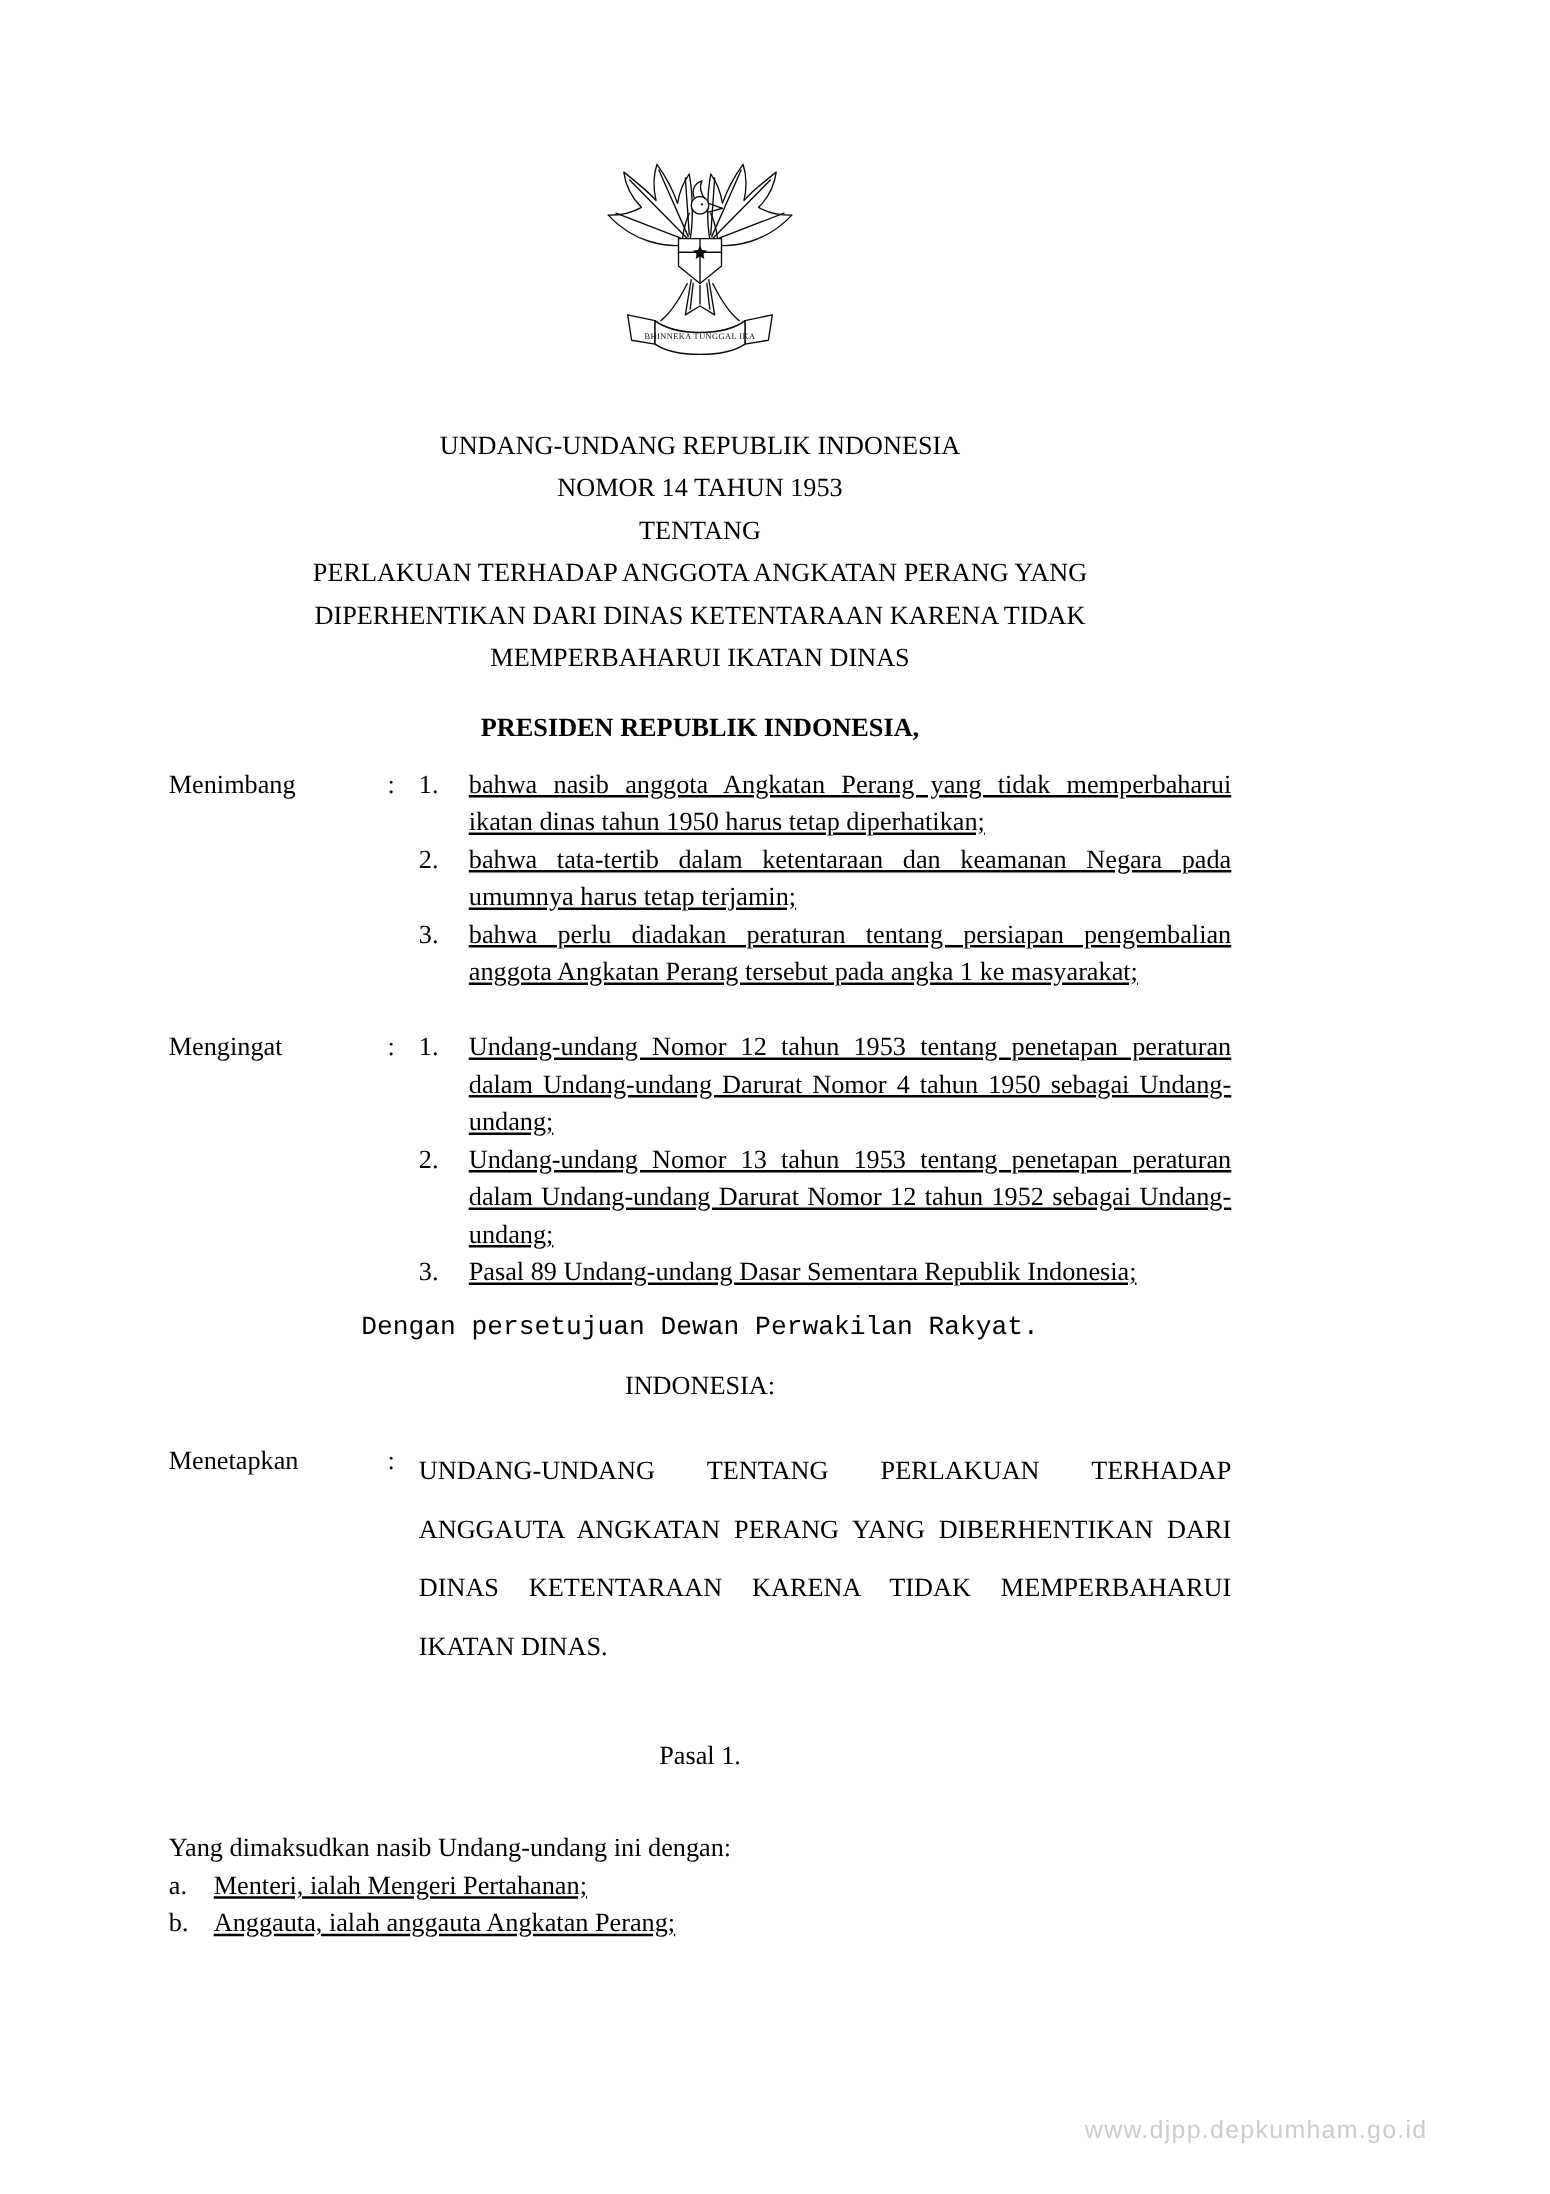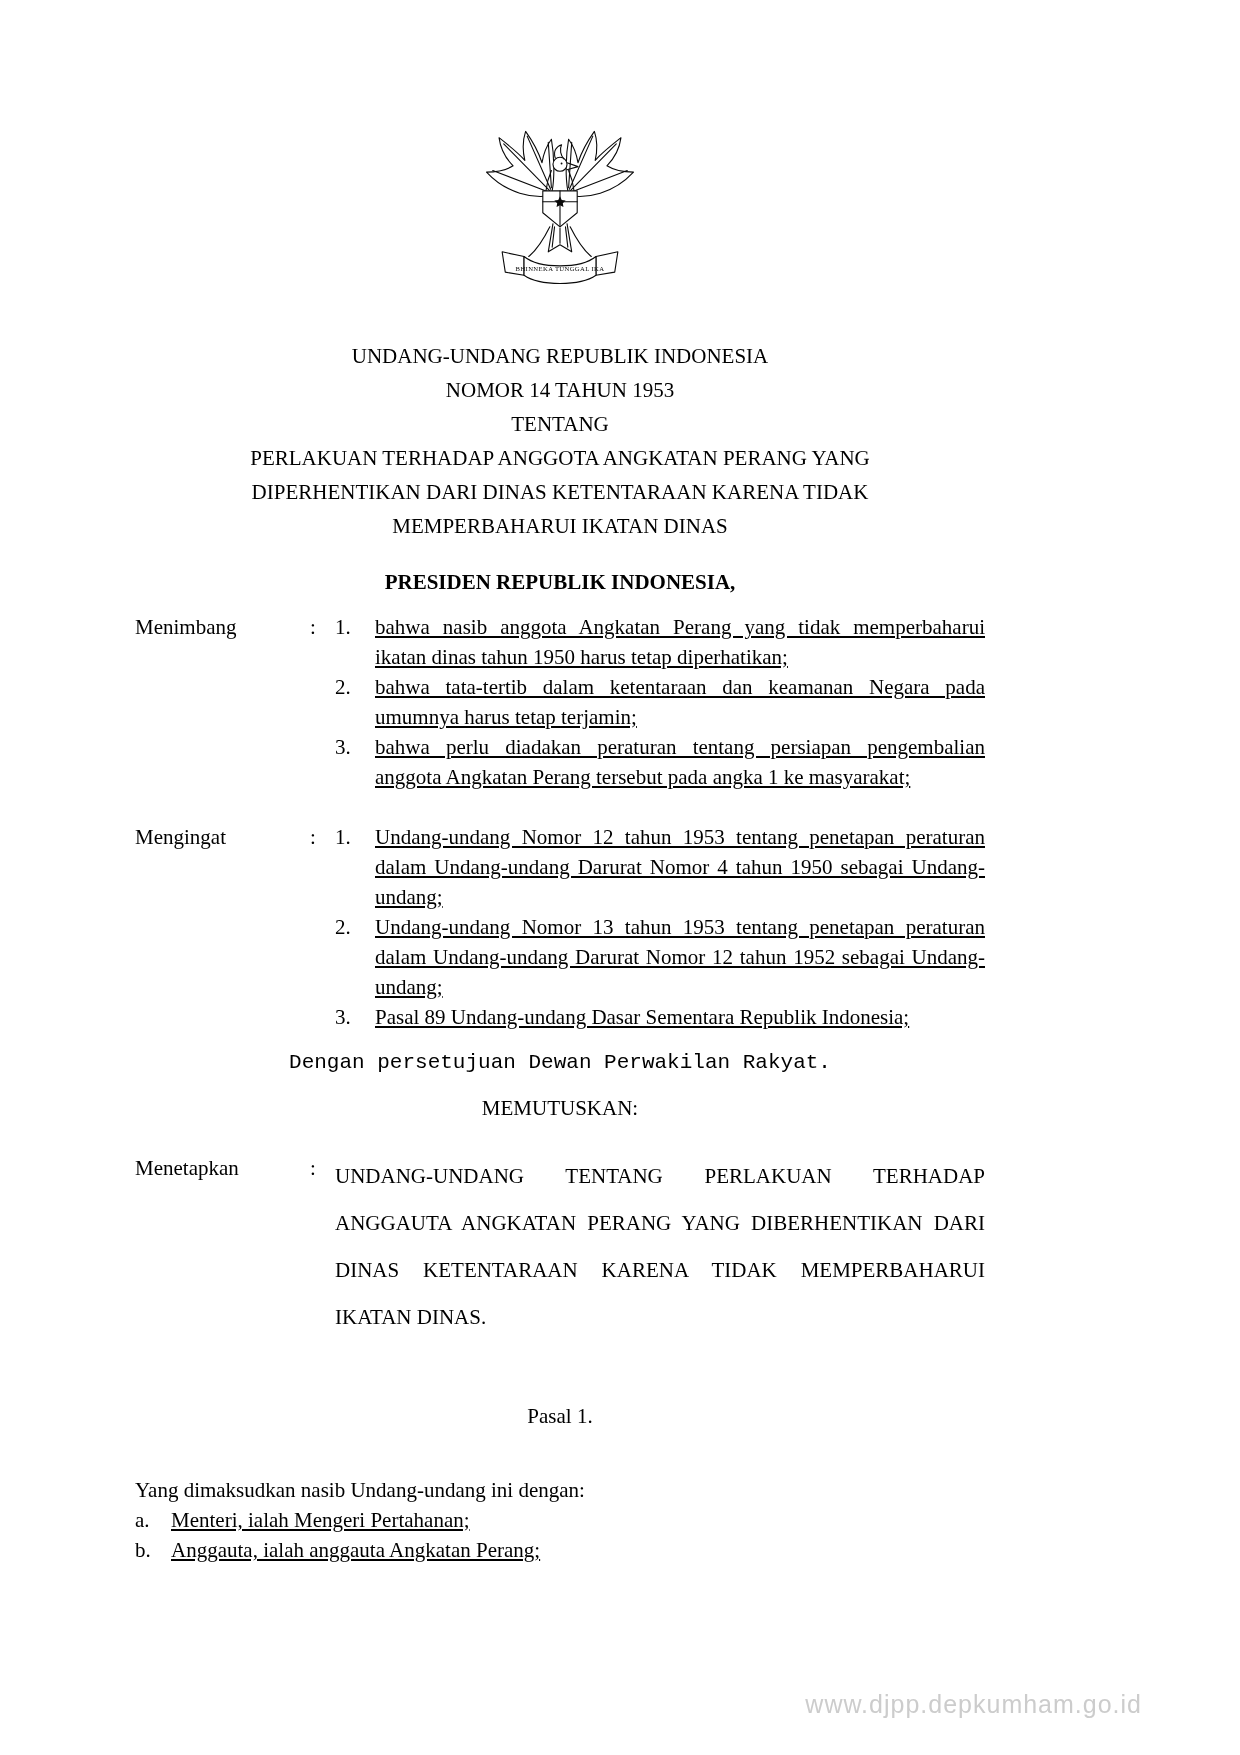--- a/index.html
+++ b/index.html
@@ -13,35 +13,35 @@
   .content { position: absolute; left: 135px; top: 5px; width: 850px; }
   .emblem-wrap { display: flex; justify-content: center; padding-top: 120px; }
   .title-block { margin-top: 26px; text-align: center; line-height: 34px; }
   .title-subject { max-width: 700px; margin: 0 auto; }
   .issuer { margin-top: 24px; text-align: center; font-weight: bold; }
   .clause { display: flex; }
   .mt-28 { margin-top: 15px; }
   .mt-30 { margin-top: 30px; }
   .mt-34 { margin-top: 16px; font-family: Liberation Mono, monospace; }
   .mt-44 { margin-top: 44px; }
-  .mt-48 { margin-top: 60px; }
+  .mt-48 { margin-top: 48px; }
   .clause-label { flex: 0 0 175px; }
   .clause-colon { flex: 0 0 25px; }
   .clause-body { flex: 1 1 auto; }
   .num-item { display: flex; }
   .num { flex: 0 0 40px; }
   .txt { flex: 1 1 auto; text-align: justify; text-decoration: underline; }
   .center { text-align: center; }
   .caps-paragraph { text-align: justify; line-height: 47px; }
   .letter-item { display: flex; }
   .letter { flex: 0 0 36px; }
   .watermark {
     position: absolute; right: 98px; bottom: 36px;
     font-family: "Liberation Sans", sans-serif;
-    font-size: 25px; color: #cccccc; letter-spacing: 1px;
+    font-size: 20px; color: #cccccc; letter-spacing: 1px;
   }
   .garuda { display: block; }
 </style>
 </head>
 <body>
 
 <div class="content">
 
   <div class="emblem-wrap">
     <svg class="garuda" viewBox="0 0 220 240" width="172" height="188">
@@ -131,21 +131,21 @@
       </div>
       <div class="num-item">
         <span class="num">3.</span>
         <span class="txt">Pasal 89 Undang-undang Dasar Sementara Republik Indonesia;</span>
       </div>
     </div>
   </div>
 
   <div class="center mt-34">Dengan persetujuan Dewan Perwakilan Rakyat.</div>
 
-  <div class="center mt-28">MEMUTUSKAN:</div>
+  <div class="center mt-28">INDONESIA:</div>
 
   <div class="clause mt-30">
     <div class="clause-label">Menetapkan</div>
     <div class="clause-colon">:</div>
     <div class="clause-body caps-paragraph">UNDANG-UNDANG TENTANG PERLAKUAN TERHADAP ANGGAUTA ANGKATAN PERANG YANG DIBERHENTIKAN DARI DINAS KETENTARAAN KARENA TIDAK MEMPERBAHARUI IKATAN DINAS.</div>
   </div>
 
   <div class="center mt-48">Pasal 1.</div>
 
   <div class="mt-44">Yang dimaksudkan nasib Undang-undang ini dengan:</div>

